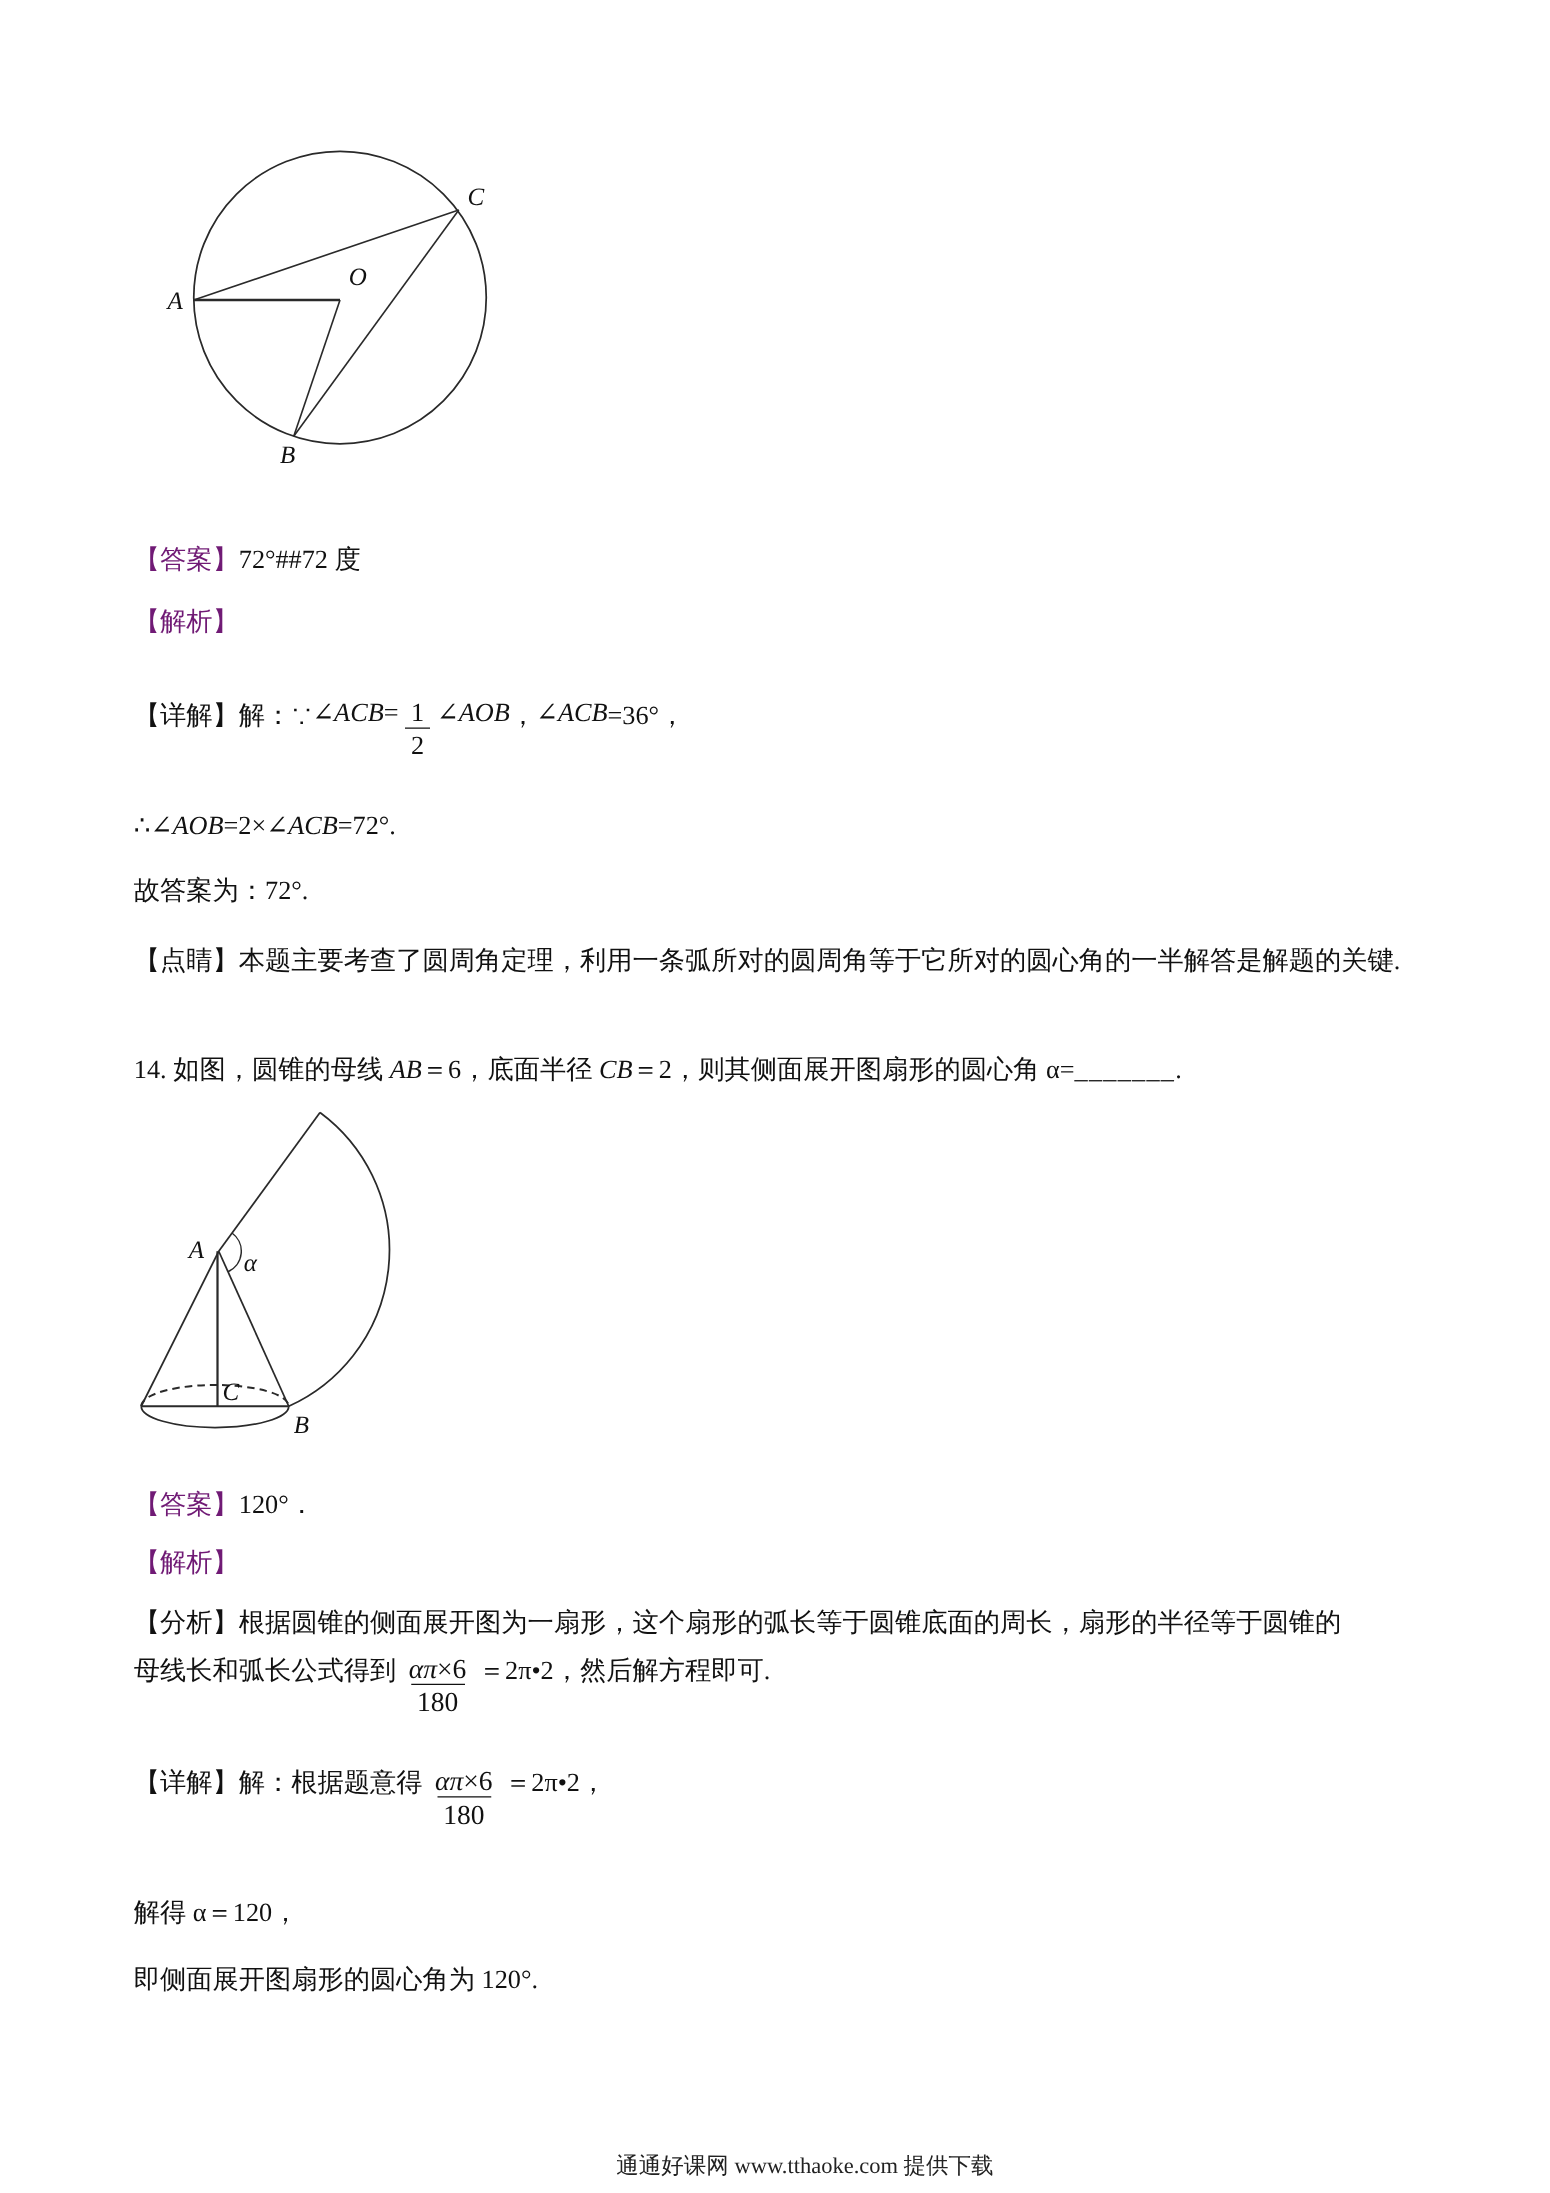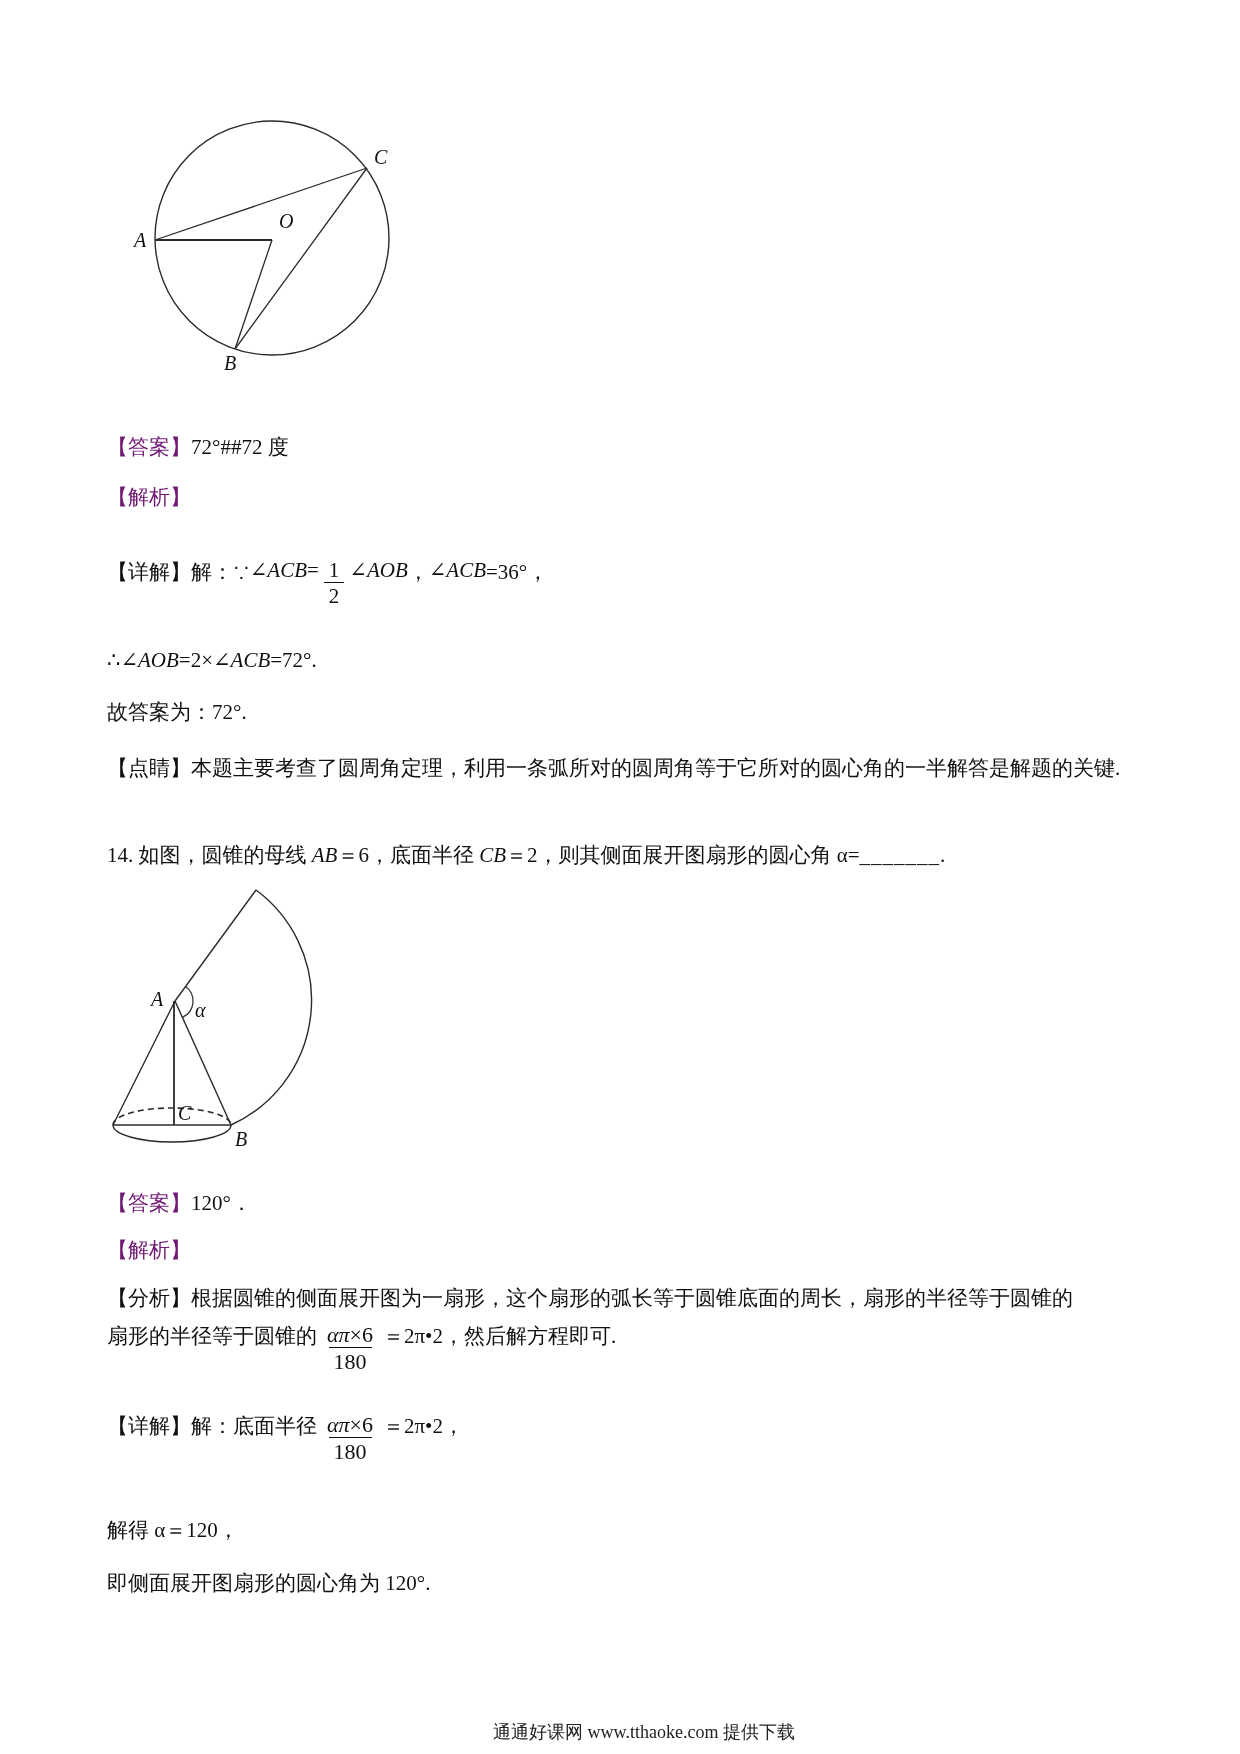--- a/index.html
+++ b/index.html
@@ -111,31 +111,31 @@
 
   <div class="abs" style="top:1236px;">
     <span class="tag">【解析】</span>
   </div>
 
   <div class="abs wrap" style="top:1284px;width:1040px;">
     <span>【分析】</span><span>根据圆锥的侧面展开图为一扇形，这个扇形的弧长等于圆锥底面的周长，扇形的半径等于圆锥的</span>
   </div>
 
   <div class="abs fracline" style="top:1322px;height:80px;">
-    <span>扇形的半径等于圆锥的</span>
+    <span>母线长和弧长公式得到</span>
     <span class="frac big">
       <span class="num"><span class="mi">απ</span><span>×6</span></span>
       <span class="den">180</span>
     </span>
     <span>＝2π•2，然后解方程即可.</span>
   </div>
 
   <div class="abs fracline" style="top:1412px;height:80px;">
     <span>【详解】</span>
-    <span>解：底面半径</span>
+    <span>解：根据题意得</span>
     <span class="frac big">
       <span class="num"><span class="mi">απ</span><span>×6</span></span>
       <span class="den">180</span>
     </span>
     <span>＝2π•2，</span>
   </div>
 
   <div class="abs" style="top:1516px;">
     <span>解得 α＝120，</span>
   </div>

